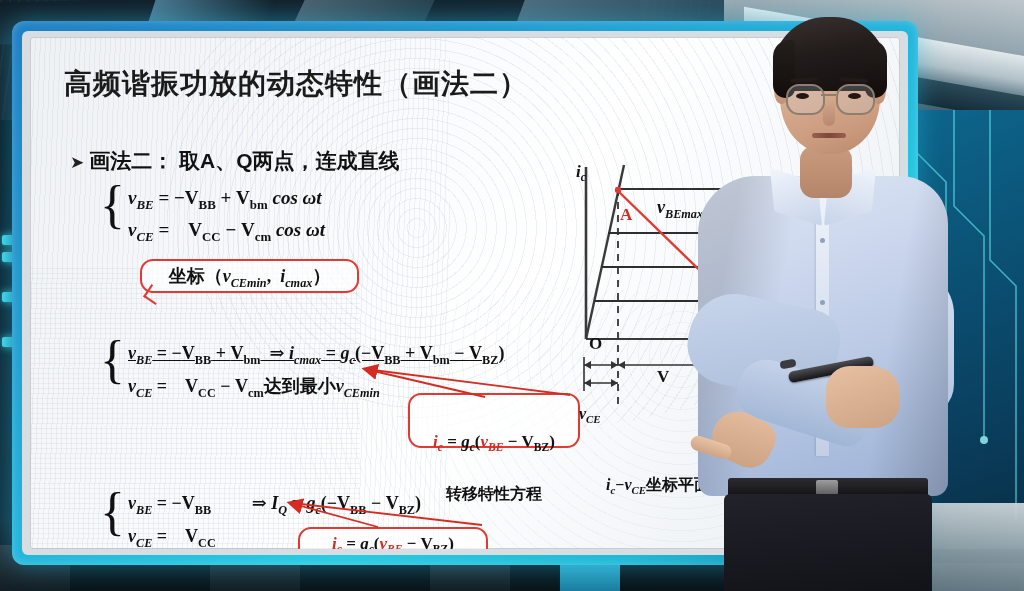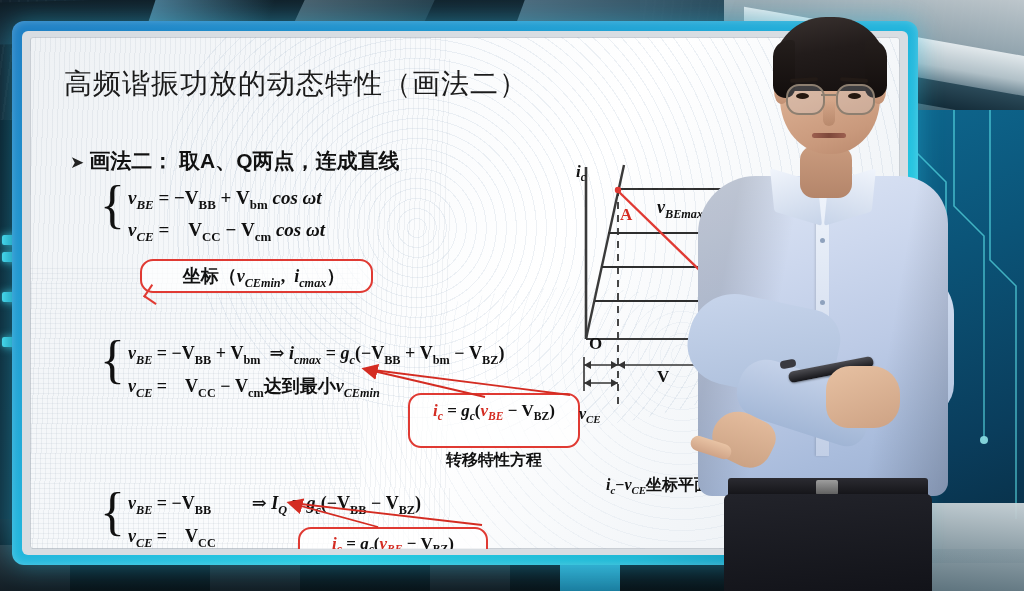--- a/index.html
+++ b/index.html
@@ -69,49 +69,49 @@
   .slide-swirl{position:absolute;left:130px;top:-170px;width:820px;height:560px;
     border-radius:50%;
     background:repeating-radial-gradient(circle at 30% 60%, rgba(160,180,200,.0) 0 9px, rgba(150,172,196,.22) 9px 10px);
     transform:rotate(-9deg);opacity:.75;}
   .slide-swirl2{position:absolute;left:260px;top:250px;width:560px;height:340px;border-radius:50%;
     background:repeating-radial-gradient(circle at 70% 20%, rgba(160,180,200,0) 0 10px, rgba(150,172,196,.16) 10px 11px);
     opacity:.6;}
 
   
   .ser{font-family:"Liberation Serif","DejaVu Serif",serif;}
-  .title{position:absolute;left:34px;top:28px;font-size:28px;font-weight:normal;color:#1b1b1b;
+  .title{position:absolute;left:34px;top:28px;font-size:28px;font-weight:bold;color:#1b1b1b;
     letter-spacing:1px;white-space:nowrap;
     font-family:"Liberation Sans","DejaVu Sans",sans-serif;}
   .bullet1{position:absolute;left:40px;top:110px;font-size:21px;font-weight:bold;color:#111;
     white-space:nowrap;}
   .bullet1 .arrow{color:#222;font-size:17px;margin-right:5px;}
 
   .eqline{white-space:nowrap;color:#101010;font-weight:bold;}
   .brace{position:absolute;font-size:52px;line-height:1;color:#111;
     font-family:"Liberation Serif","DejaVu Serif",serif;font-weight:normal;}
 
   .blk1{position:absolute;left:70px;top:150px;}
   .blk1 .r1{position:absolute;left:28px;top:0px;font-size:19px;}
   .blk1 .r2{position:absolute;left:28px;top:32px;font-size:19px;}
 
   .callout{position:absolute;border:2px solid #e03a33;border-radius:13px;
     background:rgba(255,255,255,.72);color:#111;text-align:center;font-weight:bold;}
-  .co1{left:110px;top:222px;width:215px;height:30px;line-height:30px;font-size:18px;padding-left:14px;}
+  .co1{left:110px;top:222px;width:215px;height:30px;line-height:30px;font-size:18px;}
   .co1:after{content:"";position:absolute;left:4px;bottom:-11px;width:13px;height:13px;
     border-left:2px solid #e03a33;border-bottom:2px solid #e03a33;transform:rotate(34deg);
     background:transparent;}
 
   .sec1{position:absolute;left:46px;top:262px;font-size:20px;font-weight:bold;color:#111;white-space:nowrap;}
   .blk2{position:absolute;left:70px;top:305px;}
-  .blk2 .r1{position:absolute;left:28px;top:0px;font-size:18px;}
+  .blk2 .r1{position:absolute;left:28px;top:0px;font-size:18px;text-decoration:underline;}
   .blk2 .r2{position:absolute;left:28px;top:32px;font-size:18px;}
 
   .co2{left:378px;top:356px;width:168px;height:48px;font-size:17px;padding-top:3px;}
-  .co2 .l1{display:block;line-height:26px;}
+  .co2 .l1{display:block;line-height:32px;margin-top:28px;}
   .co2 .l2{display:block;line-height:20px;font-size:16px;margin-top:20px;}
 
   .sec2{position:absolute;left:46px;top:412px;font-size:20px;font-weight:bold;color:#111;white-space:nowrap;}
   .blk3{position:absolute;left:70px;top:455px;}
   .blk3 .r1{position:absolute;left:28px;top:0px;font-size:18px;}
   .blk3 .r2{position:absolute;left:28px;top:34px;font-size:18px;}
 
   .co3{left:268px;top:490px;width:186px;height:50px;font-size:17px;padding-top:3px;}
   .co3 .l1{display:block;line-height:23px;}
 

